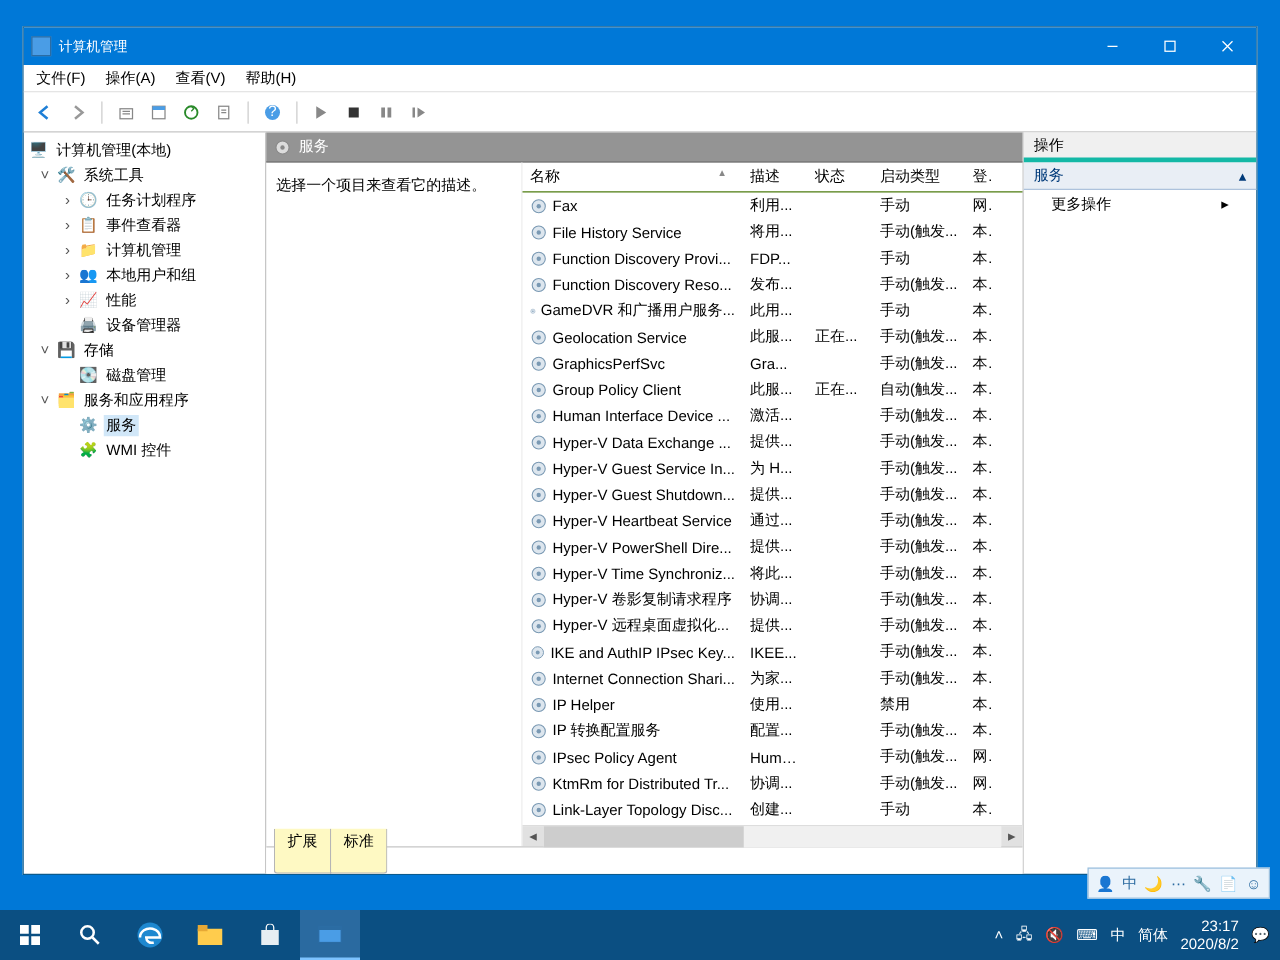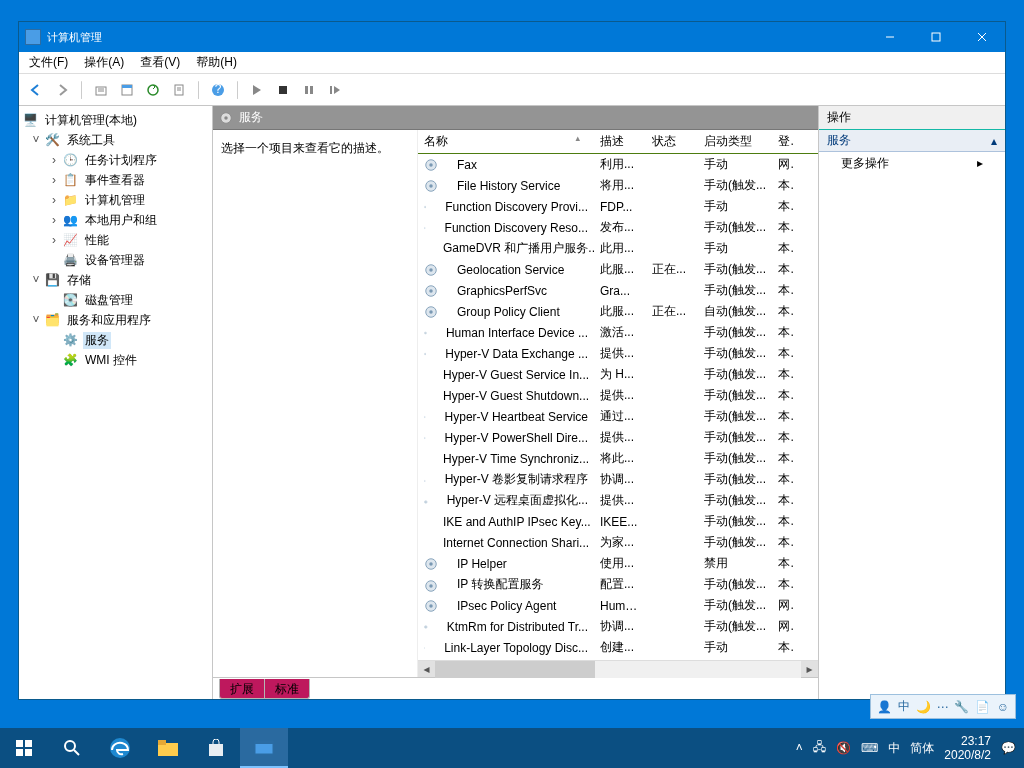--- a/index.html
+++ b/index.html
@@ -34,32 +34,32 @@
 .list-head{display:flex;height:24px;align-items:center;border-bottom:1px solid #4d7c0f;color:#000}
 .col{padding:0 6px;overflow:hidden;white-space:nowrap;text-overflow:ellipsis}
 .c-name{width:176px;display:flex;align-items:center;position:relative}
 .c-desc{width:52px}
 .c-stat{width:52px}
 .c-start{width:74px}
 .c-logon{width:22px}
 .sort{position:absolute;right:14px;top:0;color:#888;font-size:9px}
 .list-rows{flex:1;overflow:hidden}
 .row{display:flex;height:21px;align-items:center;color:#000}
-.row .c-name{display:flex;align-items:flex-end;gap:19px}
+.row .c-name{display:flex;align-items:center;gap:4px}
 .gear-s{width:14px;height:14px}
 .hscroll{height:17px;background:#f0f0f0;border-top:1px solid #ddd;display:flex;align-items:center}
 .hscroll .arrow{width:17px;height:17px;background:#e1e1e1;display:flex;align-items:center;justify-content:center;color:#555}
 .hscroll .track{flex:1;height:17px;position:relative;background:#f0f0f0}
 .hscroll .thumb{position:absolute;left:0;top:0;height:17px;width:160px;background:#cdcdcd}
 .tabs{height:22px;display:flex;align-items:flex-end;padding-left:6px;background:#fff;border-top:1px solid #c6c6c6}
-.tab{height:20px;padding:2px 10px;border:1px solid #b5b5b5;border-top:none;margin-right:-1px;background:#be185d;font-size:12px;color:#000}
+.tab{height:36px;padding:2px 10px;border:1px solid #b5b5b5;border-top:none;margin-right:-1px;background:#fef9c3;font-size:12px;color:#000}
 .tab.left{border-radius:0 0 0 3px}
 .tab.right{border-radius:0 0 3px 0}
 .rpane{width:186px;padding:0}
-.rhead{height:24px;background:#f0f0f0;display:flex;align-items:center;padding:0 8px;border-bottom:1px solid #14b8a6;color:#000}
+.rhead{height:24px;background:#f0f0f0;display:flex;align-items:center;padding:0 8px;border-bottom:4px solid #14b8a6;color:#000}
 .rsub{height:22px;background:#e9eef5;display:flex;align-items:center;padding:0 8px;color:#003a7a;border-bottom:1px solid #adc2dc}
 .rsub .tri{margin-left:auto;color:#003a7a}
 .ritem{height:22px;display:flex;align-items:center;padding:0 22px;color:#000}
 .ritem .ra{margin-left:auto;color:#000}
 .taskbar{position:absolute;left:0;bottom:0;width:1024px;height:40px;background:#0b4f82;display:flex;align-items:center;color:#fff}
 .tb-item{width:48px;height:40px;display:flex;align-items:center;justify-content:center}
 .tb-item.active{background:#2a6aa0;border-bottom:2px solid #7ec3ff}
 .tray{margin-left:auto;display:flex;align-items:center;gap:10px;padding-right:8px}
 .clock{text-align:right;line-height:14px}
 .floaty{position:absolute;right:8px;top:694px;display:flex;align-items:center;gap:6px;background:#eaf3fb;border:1px solid #9cc0de;padding:3px 6px}

